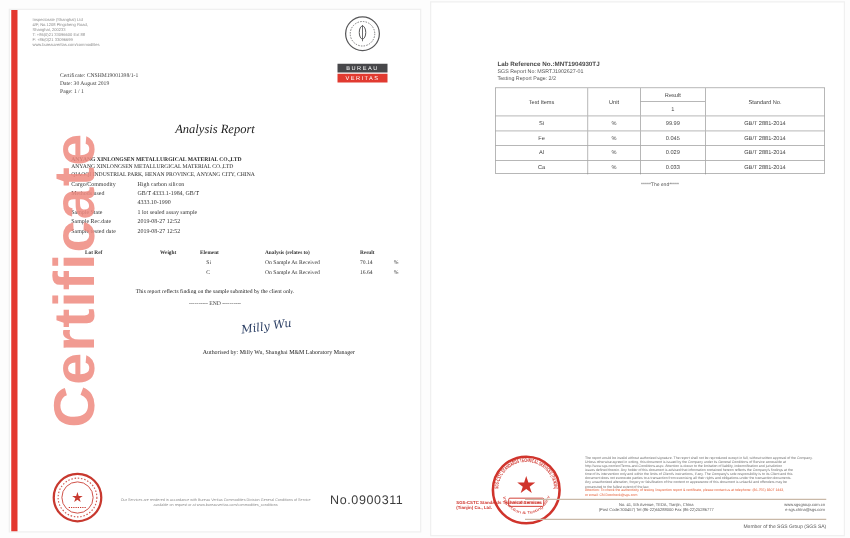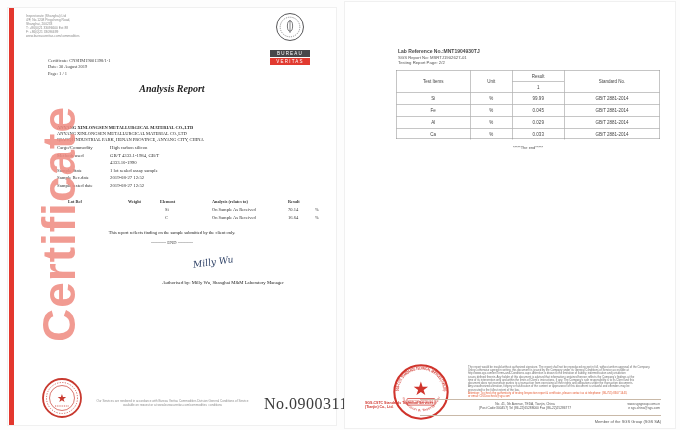--- a/index.html
+++ b/index.html
@@ -21,21 +21,21 @@
     color:#ef8a80;opacity:.85;white-space:nowrap;}
   .lh-block{left:18px;top:6px;width:112px;color:#8a8a8a;}
   .lh-block .half{font-size:6.5px;line-height:8px;font-family:"Liberation Sans",sans-serif;}
   .bv-logo{left:262px;top:4px;width:40px;}
   .bv-bar{width:40px;height:7px;margin-top:1.5px;color:#fff;font-family:"Liberation Sans",sans-serif;
     font-size:4.5px;line-height:7px;text-align:center;letter-spacing:1.2px;}
   .bv-dark{background:#47474a;}
   .bv-red{background:#e13a30;}
   .meta-block{left:40px;top:49px;width:160px;color:#3d3d3d;}
   .meta-block .half{font-size:9px;line-height:13px;}
-  .doc-title{left:0;top:75px;width:328px;text-align:center;font-size:10px;font-weight:bold;font-style:italic;color:#1d1d1d;}
+  .doc-title{left:0;top:90px;width:328px;text-align:center;font-size:10px;font-weight:normal;font-style:italic;color:#1d1d1d;}
   .company{left:49px;top:116px;width:270px;color:#2a2a2a;}
   .company .half{font-size:9px;line-height:12px;}
   .fields{left:49px;top:136px;width:270px;color:#333;}
   .fields .half{font-size:9.5px;line-height:15px;}
   .frow .flabel{display:inline-block;width:106px;vertical-align:top;}
   .frow .fvalue{display:inline-block;white-space:pre-line;vertical-align:top;}
   .assay{left:40px;top:191px;width:285px;height:28px;color:#222;}
   .assay .half{height:56px;}
   .assay span{position:absolute;white-space:nowrap;}
   .assay .hdr{font-weight:bold;font-size:8.5px;color:#333;}
@@ -44,21 +44,21 @@
   .note-block .half{font-size:9px;}
   .end-block{left:20px;top:232px;width:288px;color:#444;}
   .end-block .half{font-size:9px;}
   .signature{left:185px;top:249px;font-family:"DejaVu Serif",serif;font-style:italic;font-size:9px;
     color:#2e4166;transform:rotate(-8deg);}
   .authorised{left:115px;top:272px;width:200px;color:#222;}
   .authorised .half{font-size:9.5px;}
   .stamp-left{left:33px;top:369px;width:42px;height:42px;}
   .fineprint{left:72px;top:391px;width:185px;color:#8d8d8d;}
   .fineprint .half{font-size:6px;line-height:7.5px;font-family:"Liberation Sans",sans-serif;}
-  .docno{left:240px;top:387px;font-family:Liberation Serif, serif;font-size:16px;
+  .docno{left:240px;top:387px;font-family:Liberation Sans, sans-serif;font-size:10px;
     letter-spacing:.5px;color:#3c3c3c;margin-left:16px;}
   
   .sgs-logo{left:7px;top:10px;width:110px;height:54px;}
   .sgs-text{position:absolute;left:27px;top:4px;font-size:30px;font-weight:800;letter-spacing:-1px;
     color:#616265;line-height:32px;}
   .sgs-hline{position:absolute;left:0;top:44px;width:88px;height:2px;background:#f26522;}
   .sgs-vline{position:absolute;left:87px;top:-2px;width:2px;height:52px;background:#f26522;}
   .lab-block{left:53px;top:46px;width:210px;color:#555;}
   .lab-block .half .l1{font-size:10px;font-weight:bold;color:#4a4a4a;line-height:13px;}
   .lab-block .half .l2{font-size:8.5px;line-height:10.5px;}

